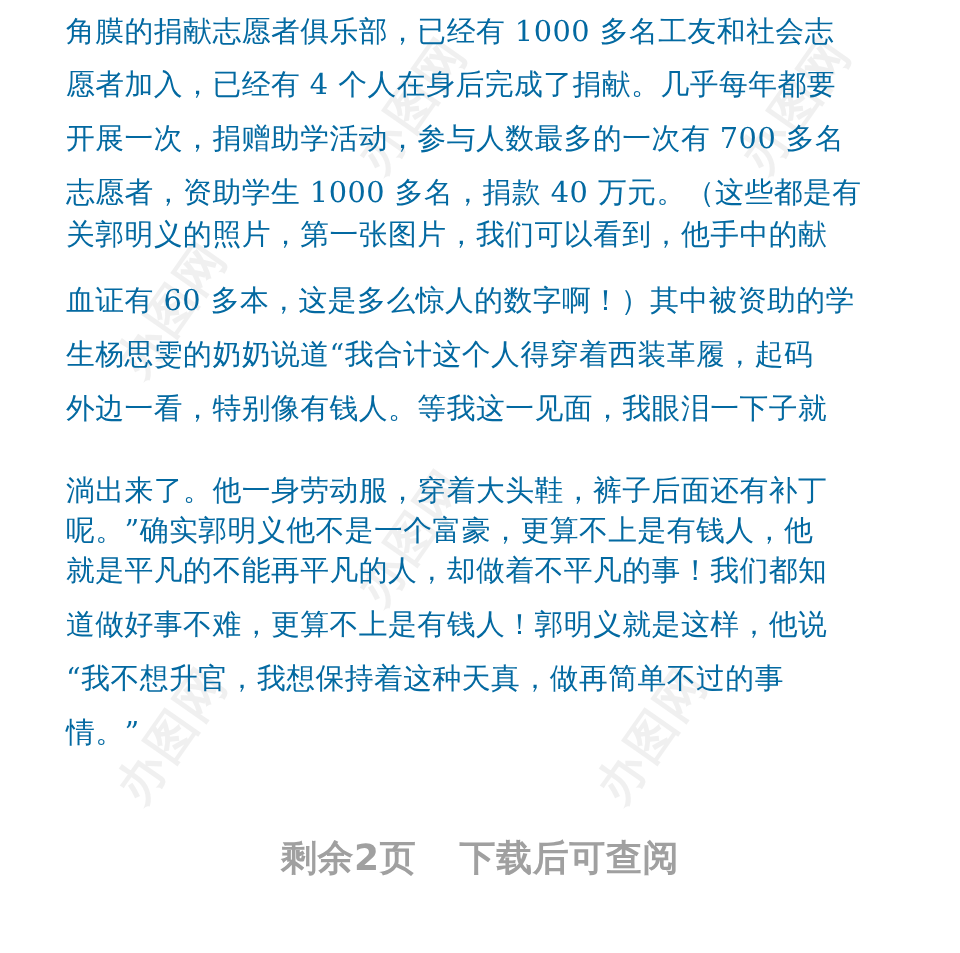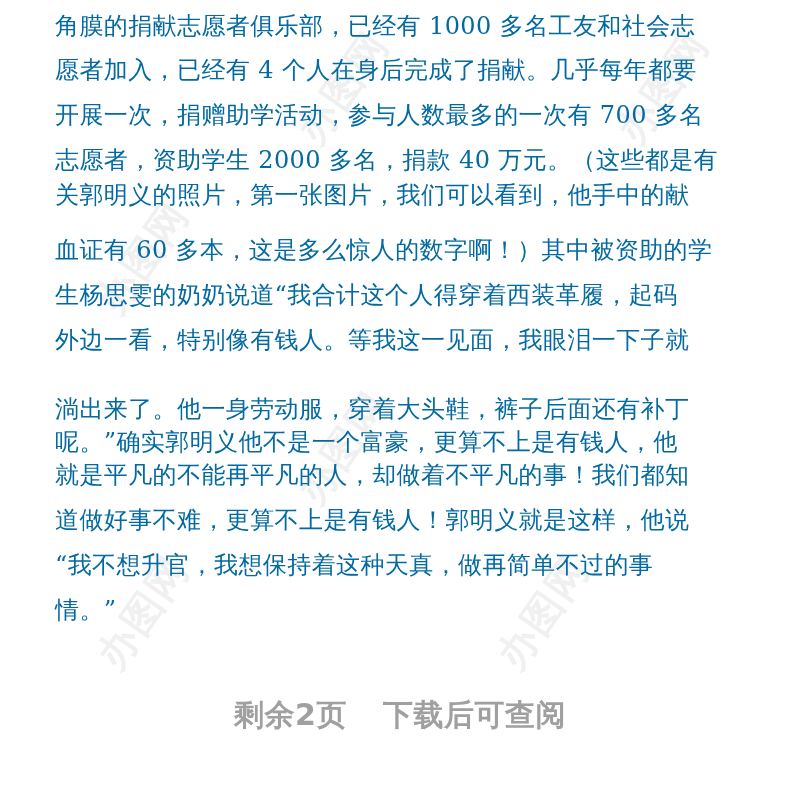--- a/index.html
+++ b/index.html
@@ -65,21 +65,21 @@
 <div class="watermark" style="left:600px; top:60px;">办图网</div>
 <div class="watermark" style="left:80px; top:230px;">办图网</div>
 <div class="watermark" style="left:280px; top:420px;">办图网</div>
 <div class="watermark" style="left:80px; top:585px;">办图网</div>
 <div class="watermark" style="left:480px; top:585px;">办图网</div>
 
 <div class="doc">
   <div class="line" style="top:4px;">角膜的捐献志愿者俱乐部，已经有 1000 多名工友和社会志</div>
   <div class="line" style="top:48px;">愿者加入，已经有 4 个人在身后完成了捐献。几乎每年都要</div>
   <div class="line" style="top:93px;">开展一次，捐赠助学活动，参与人数最多的一次有 700 多名</div>
-  <div class="line" style="top:138px;">志愿者，资助学生 2000 多名，捐款 40 万元。（这些都是有</div>
+  <div class="line" style="top:138px;">志愿者，资助学生 1000 多名，捐款 40 万元。（这些都是有</div>
   <div class="line" style="top:173px;">关郭明义的照片，第一张图片，我们可以看到，他手中的献</div>
   <div class="line" style="top:228px;">血证有 60 多本，这是多么惊人的数字啊！）其中被资助的学</div>
   <div class="line" style="top:273px;">生杨思雯的奶奶说道“我合计这个人得穿着西装革履，起码</div>
   <div class="line" style="top:318px;">外边一看，特别像有钱人。等我这一见面，我眼泪一下子就</div>
   <div class="line" style="top:363px;margin-top:24px;">淌出来了。他一身劳动服，穿着大头鞋，裤子后面还有补丁</div>
   <div class="line" style="top:392px;margin-top:28px;">呢。”确实郭明义他不是一个富豪，更算不上是有钱人，他</div>
   <div class="line" style="top:453px;">就是平凡的不能再平凡的人，却做着不平凡的事！我们都知</div>
   <div class="line" style="top:498px;">道做好事不难，更算不上是有钱人！郭明义就是这样，他说</div>
   <div class="line" style="top:543px;">“我不想升官，我想保持着这种天真，做再简单不过的事</div>
   <div class="line" style="top:588px;">情。”</div>

